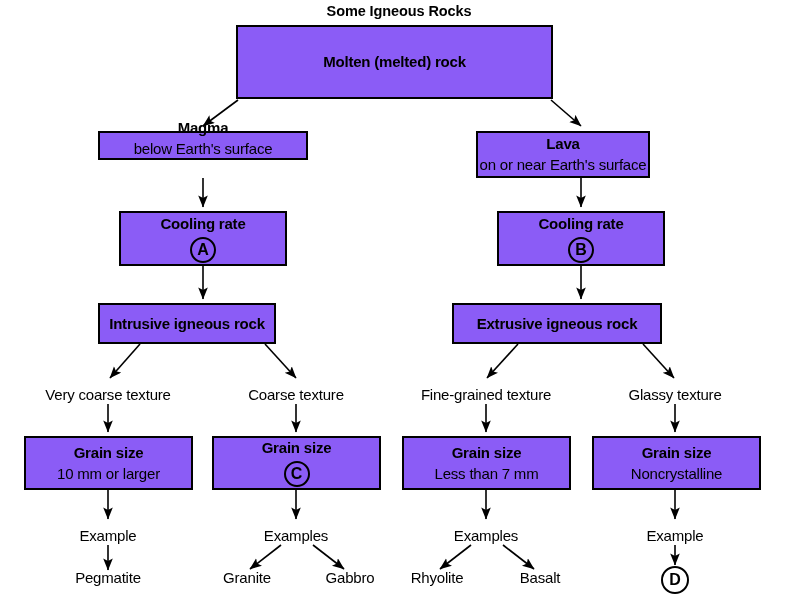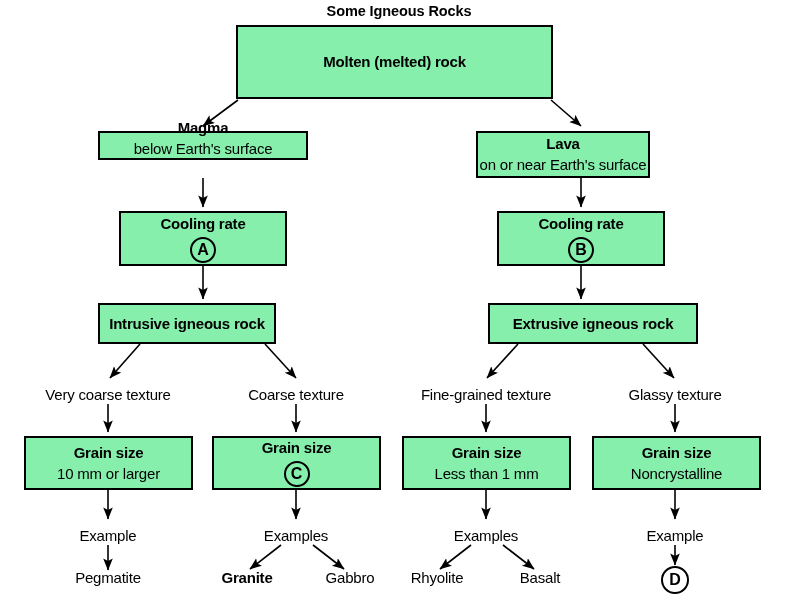--- a/index.html
+++ b/index.html
@@ -21,21 +21,21 @@
     left: 0;
     top: 0;
     width: 798px;
     height: 616px;
     pointer-events: none;
   }
   .box {
     position: absolute;
     box-sizing: border-box;
     border: 2px solid #000000;
-    background: #86efac;
+    background: #8b5cf6;
     display: flex;
     flex-direction: column;
     align-items: center;
     justify-content: center;
     text-align: center;
   }
   .ttl {
     font-weight: bold;
     font-size: 15px;
     line-height: 18px;
@@ -174,43 +174,43 @@
 
   <div class="box" style="left:212px; top:436px; width:169px; height:54px;">
     <div class="ttl">Grain size</div>
     <div class="circ">C</div>
   </div>
 
   <div class="plain" style="left:108px; top:527px;">Example</div>
   <div class="plain" style="left:296px; top:527px;">Examples</div>
 
   <div class="plain" style="left:108px; top:569px;">Pegmatite</div>
-  <div class="plain" style="left:247px; top:569px;font-weight:bold;">Granite</div>
+  <div class="plain" style="left:247px; top:569px;">Granite</div>
   <div class="plain" style="left:350px; top:569px;">Gabbro</div>
 
   <div class="box" style="left:476px; top:131px; width:174px; height:47px;">
     <div class="ttl">Lava</div>
     <div class="sub">on or near Earth's surface</div>
   </div>
 
   <div class="box" style="left:497px; top:211px; width:168px; height:55px;">
     <div class="ttl">Cooling rate</div>
     <div class="circ">B</div>
   </div>
 
-  <div class="box" style="left:488px; top:303px; width:210px; height:41px;">
+  <div class="box" style="left:452px; top:303px; width:210px; height:41px;">
     <div class="ttl">Extrusive igneous rock</div>
   </div>
 
   <div class="plain" style="left:486px; top:386px;">Fine-grained texture</div>
   <div class="plain" style="left:675px; top:386px;">Glassy texture</div>
 
   <div class="box" style="left:402px; top:436px; width:169px; height:54px;">
     <div class="ttl">Grain size</div>
-    <div class="sub">Less than 1 mm</div>
+    <div class="sub">Less than 7 mm</div>
   </div>
 
   <div class="box" style="left:592px; top:436px; width:169px; height:54px;">
     <div class="ttl">Grain size</div>
     <div class="sub">Noncrystalline</div>
   </div>
 
   <div class="plain" style="left:486px; top:527px;">Examples</div>
   <div class="plain" style="left:675px; top:527px;">Example</div>
 

